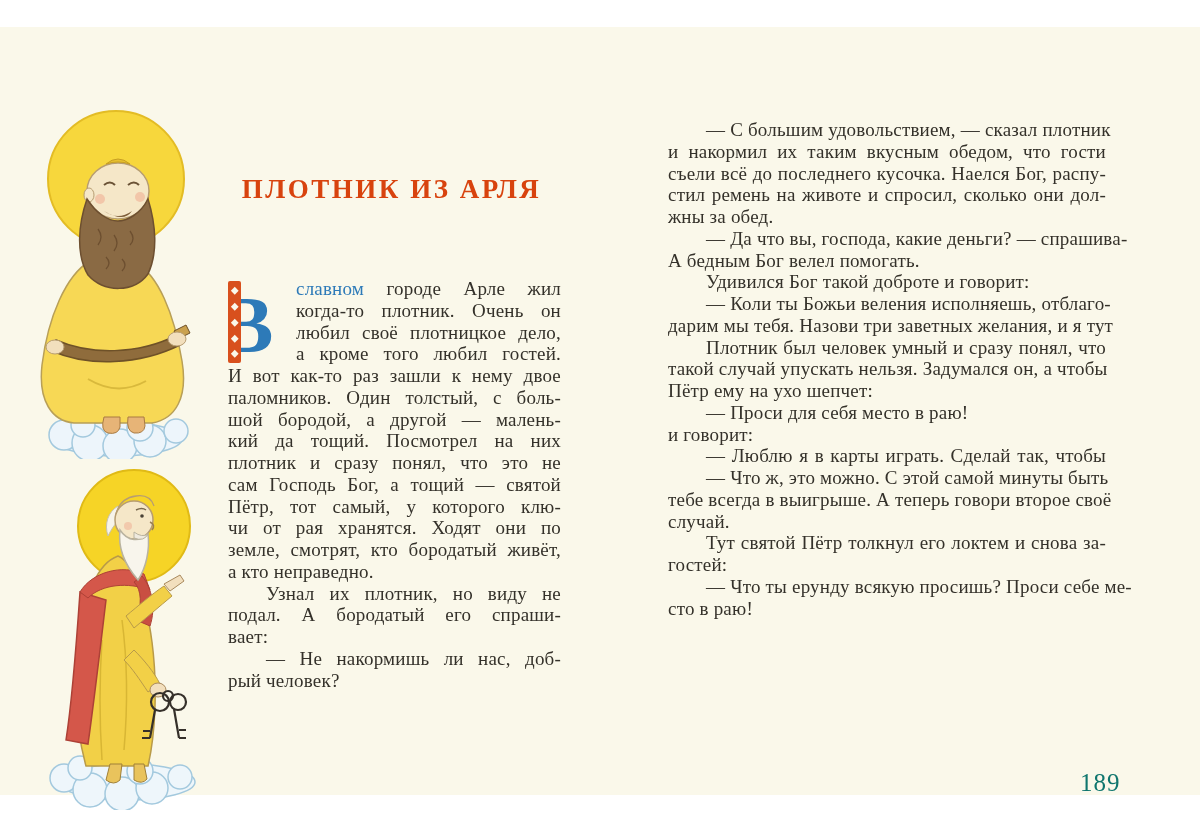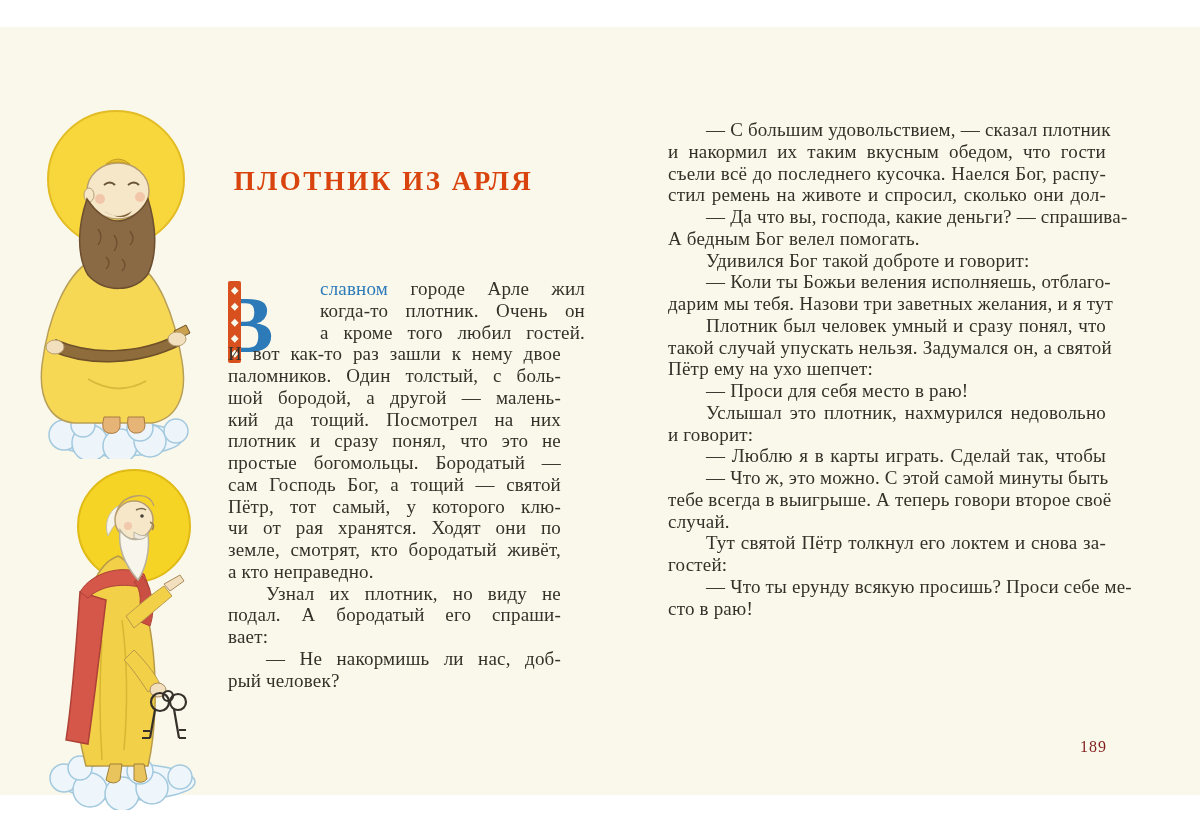--- a/index.html
+++ b/index.html
@@ -1,31 +1,31 @@
 <!DOCTYPE html>
 <html><head>
 <meta charset="utf-8">
 <style>
   html,body{margin:0;padding:0;background:#ffffff;}
   .sheet{position:relative;width:1200px;height:822px;background:#ffffff;overflow:hidden;
          font-family:"Liberation Serif","DejaVu Serif",serif;}
   .page{position:absolute;left:0;top:27px;width:1200px;height:768px;background:#faf8ea;}
-  .title{position:absolute;left:217px;top:139px;width:333px;margin:0;text-align:center;
+  .title{position:absolute;left:217px;top:139px;width:333px;margin:8px;text-align:center;
          font-size:27px;font-weight:bold;letter-spacing:2.5px;color:#d8430e;}
   .col{position:absolute;color:#34312a;font-size:19px;letter-spacing:0.2px;}
   .col-left{left:228px;top:251px;width:333px;}
   .col-right{left:668px;top:92px;width:438px;}
   .tline{height:21.75px;line-height:21.75px;width:100%;box-sizing:border-box;
          text-align:justify;text-align-last:justify;text-justify:inter-word;white-space:nowrap;}
   .tline.last{text-align-last:left;}
   .tline.pindent{padding-left:38px;font-family:Liberation Serif, serif;}
-  .tline.capline{padding-left:68px;margin-left:24px;}
+  .tline.capline{padding-left:68px;}
   .accent{color:#2d7ab8;}
   .dropcap{position:absolute;left:228px;top:254px;}
-  .pageno{position:absolute;left:1080px;top:711px;font-size:16px;letter-spacing:1px;color:#7f1d1d;}
+  .pageno{position:absolute;left:1080px;top:742px;font-size:25px;letter-spacing:1px;color:#0f766e;}
   .fig{position:absolute;}
   .fig-god{left:28px;top:52px;}
   .fig-peter{left:22px;top:413px;}
 </style>
 </head>
 <body>
 
 <div class="sheet">
   <div class="page">
 
@@ -114,53 +114,53 @@
         <rect x="4" y="23" width="5.5" height="5.5" transform="rotate(45 6.75 25.75)"></rect>
         <rect x="4" y="39" width="5.5" height="5.5" transform="rotate(45 6.75 41.75)"></rect>
         <rect x="4" y="55" width="5.5" height="5.5" transform="rotate(45 6.75 57.75)"></rect>
         <rect x="4" y="70" width="5.5" height="5.5" transform="rotate(45 6.75 72.75)"></rect>
       </g>
     </svg>
 
     <div class="col col-left">
         <div class="tline capline"><span class="accent">славном</span> <span>городе Арле жил</span></div>
         <div class="tline capline">когда-то плотник. Очень он</div>
+        <div class="tline capline">любил своё плотницкое дело,</div>
         <div class="tline capline">а кроме того любил гостей.</div>
         <div class="tline">И вот как-то раз зашли к нему двое</div>
         <div class="tline">паломников. Один толстый, с боль-</div>
         <div class="tline">шой бородой, а другой — малень-</div>
         <div class="tline">кий да тощий. Посмотрел на них</div>
         <div class="tline">плотник и сразу понял, что это не</div>
-        <div class="tline">простые богомольцы. Бородатый —</div>
         <div class="tline">сам Господь Бог, а тощий — святой</div>
         <div class="tline">Пётр, тот самый, у которого клю-</div>
         <div class="tline">чи от рая хранятся. Ходят они по</div>
         <div class="tline">земле, смотрят, кто бородатый живёт,</div>
         <div class="tline last">а кто неправедно.</div>
         <div class="tline pindent">Узнал их плотник, но виду не</div>
         <div class="tline">подал. А бородатый его спраши-</div>
         <div class="tline last">вает:</div>
         <div class="tline pindent">— Не накормишь ли нас, доб-</div>
         <div class="tline last">рый человек?</div>
       </div>
     <div class="col col-right">
         <div class="tline pindent">— С большим удовольствием, — сказал плотник</div>
         <div class="tline">и накормил их таким вкусным обедом, что гости</div>
         <div class="tline">съели всё до последнего кусочка. Наелся Бог, распу-</div>
         <div class="tline">стил ремень на животе и спросил, сколько они дол-</div>
+        <div class="tline last">жны за обед.</div>
         <div class="tline pindent">— Да что вы, господа, какие деньги? — спрашива-</div>
         <div class="tline last">А бедным Бог велел помогать.</div>
         <div class="tline last pindent">Удивился Бог такой доброте и говорит:</div>
         <div class="tline pindent">— Коли ты Божьи веления исполняешь, отблаго-</div>
         <div class="tline">дарим мы тебя. Назови три заветных желания, и я тут</div>
         <div class="tline pindent">Плотник был человек умный и сразу понял, что</div>
-        <div class="tline">такой случай упускать нельзя. Задумался он, а святой</div>
+        <div class="tline">такой случай упускать нельзя. Задумался он, а чтобы</div>
         <div class="tline last">Пётр ему на ухо шепчет:</div>
         <div class="tline last pindent">— Проси для себя место в раю!</div>
-        <div class="tline pindent">Услышал это плотник, нахмурился недовольно</div>
         <div class="tline last">и говорит:</div>
         <div class="tline pindent">— Люблю я в карты играть. Сделай так, чтобы</div>
         <div class="tline pindent">— Что ж, это можно. С этой самой минуты быть</div>
         <div class="tline">тебе всегда в выигрыше. А теперь говори второе своё</div>
         <div class="tline last">случай.</div>
         <div class="tline pindent">Тут святой Пётр толкнул его локтем и снова за-</div>
         <div class="tline last">гостей:</div>
         <div class="tline pindent">— Что ты ерунду всякую просишь? Проси себе ме-</div>
         <div class="tline last">сто в раю!</div>
       </div>

